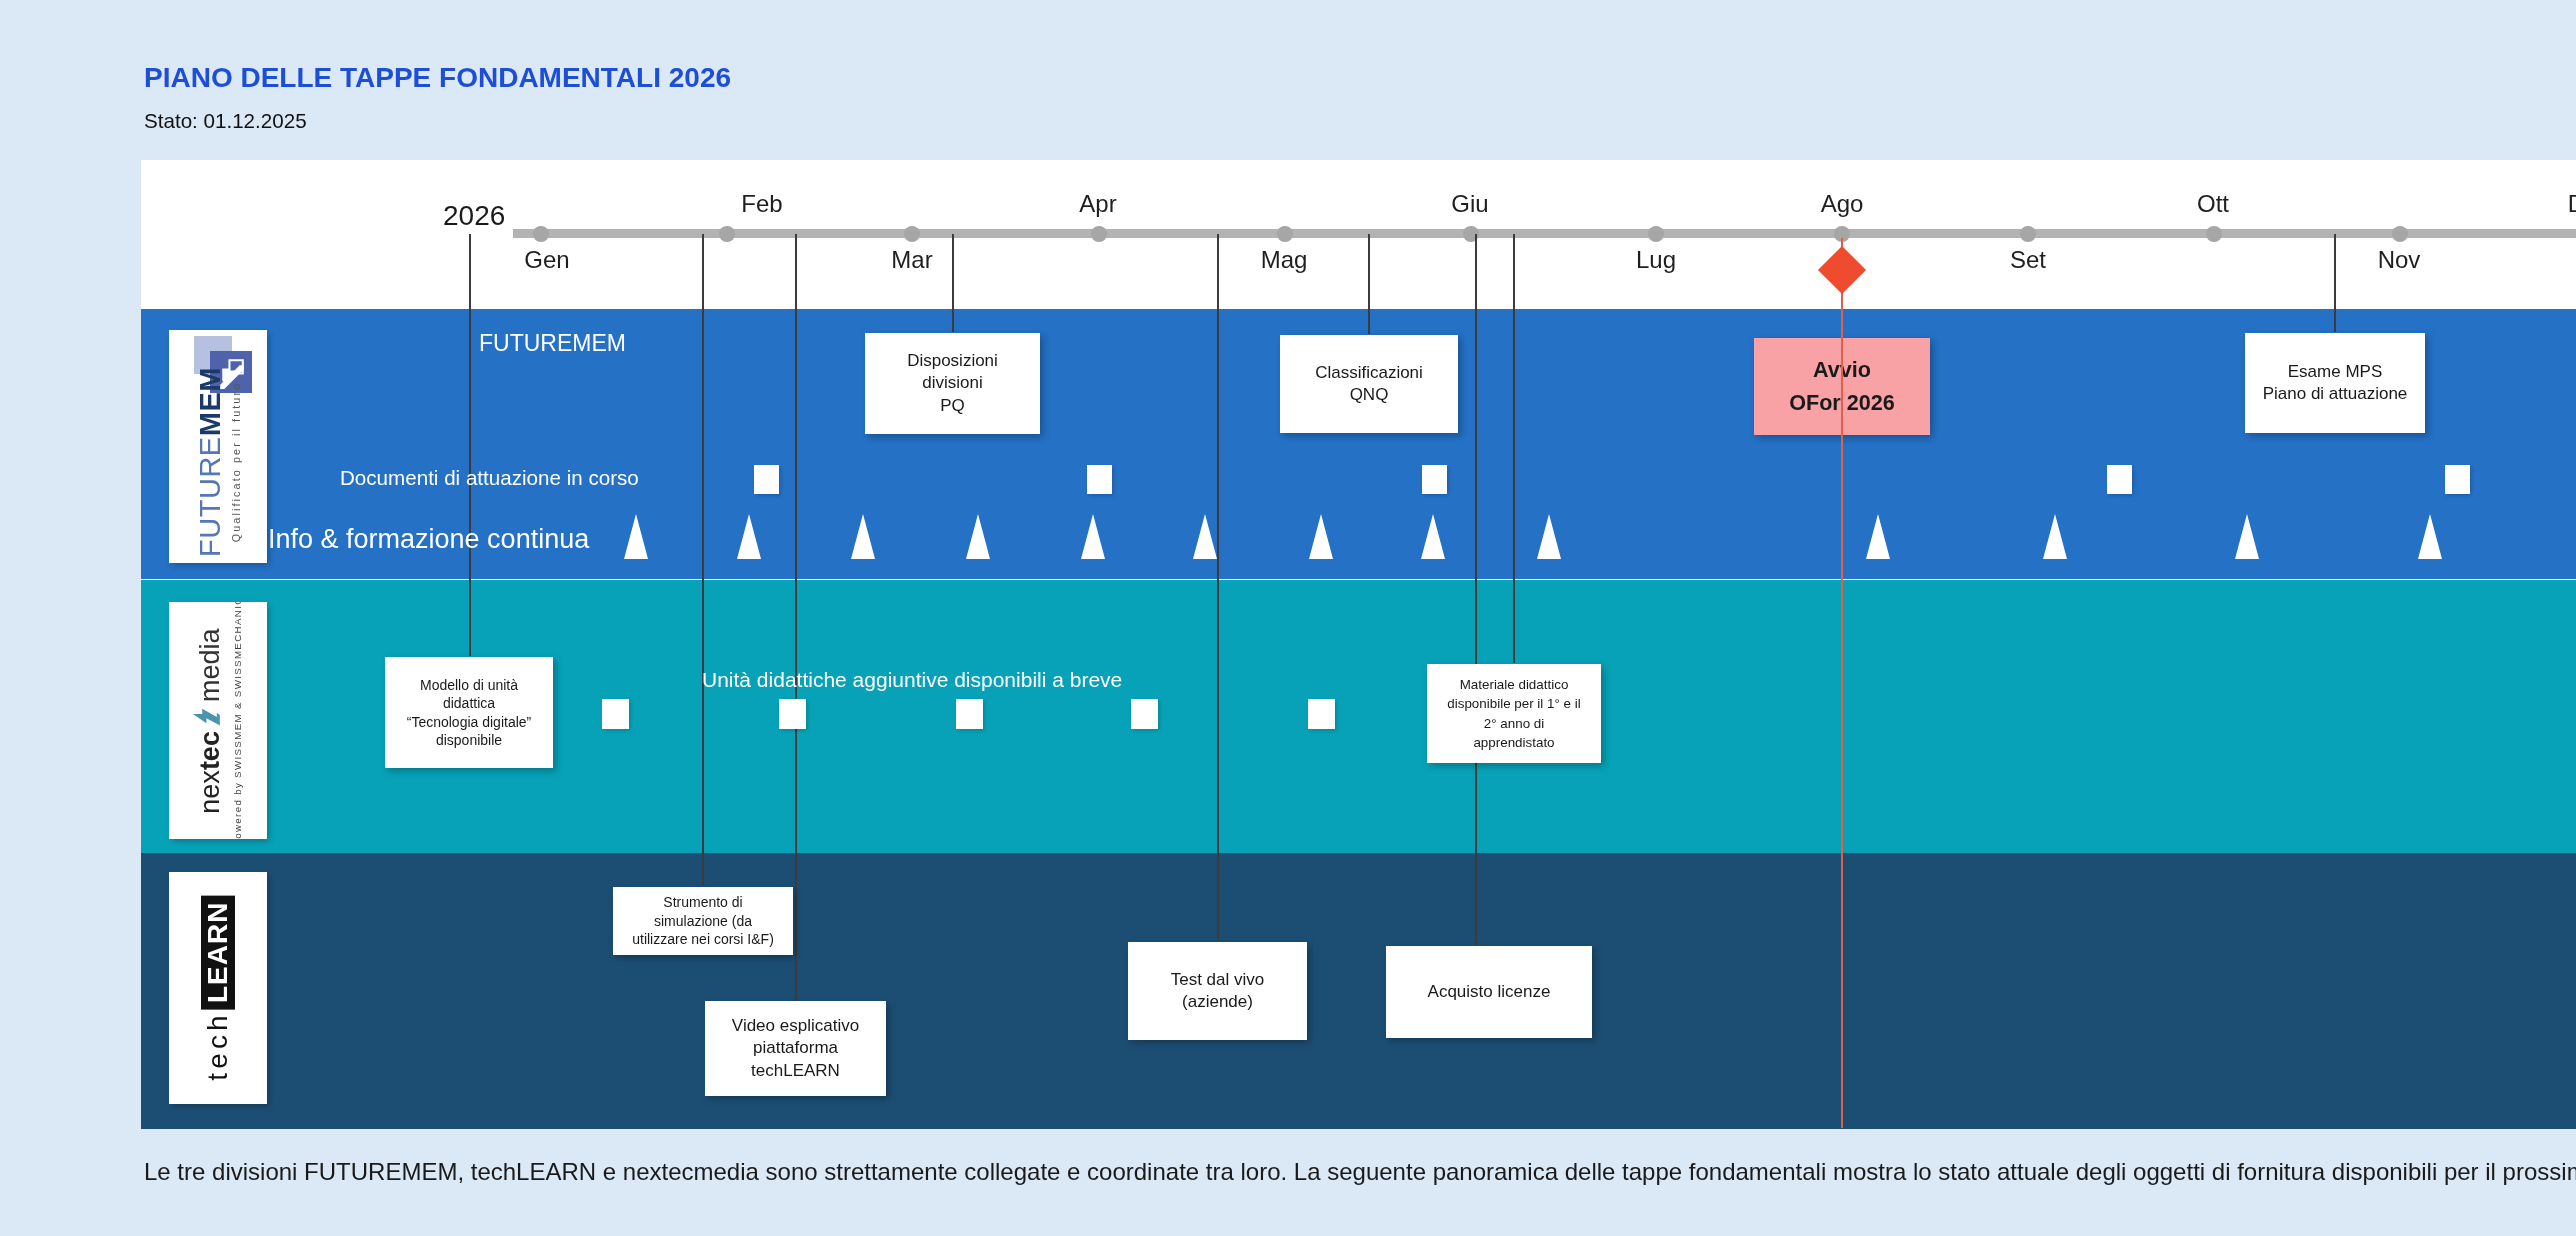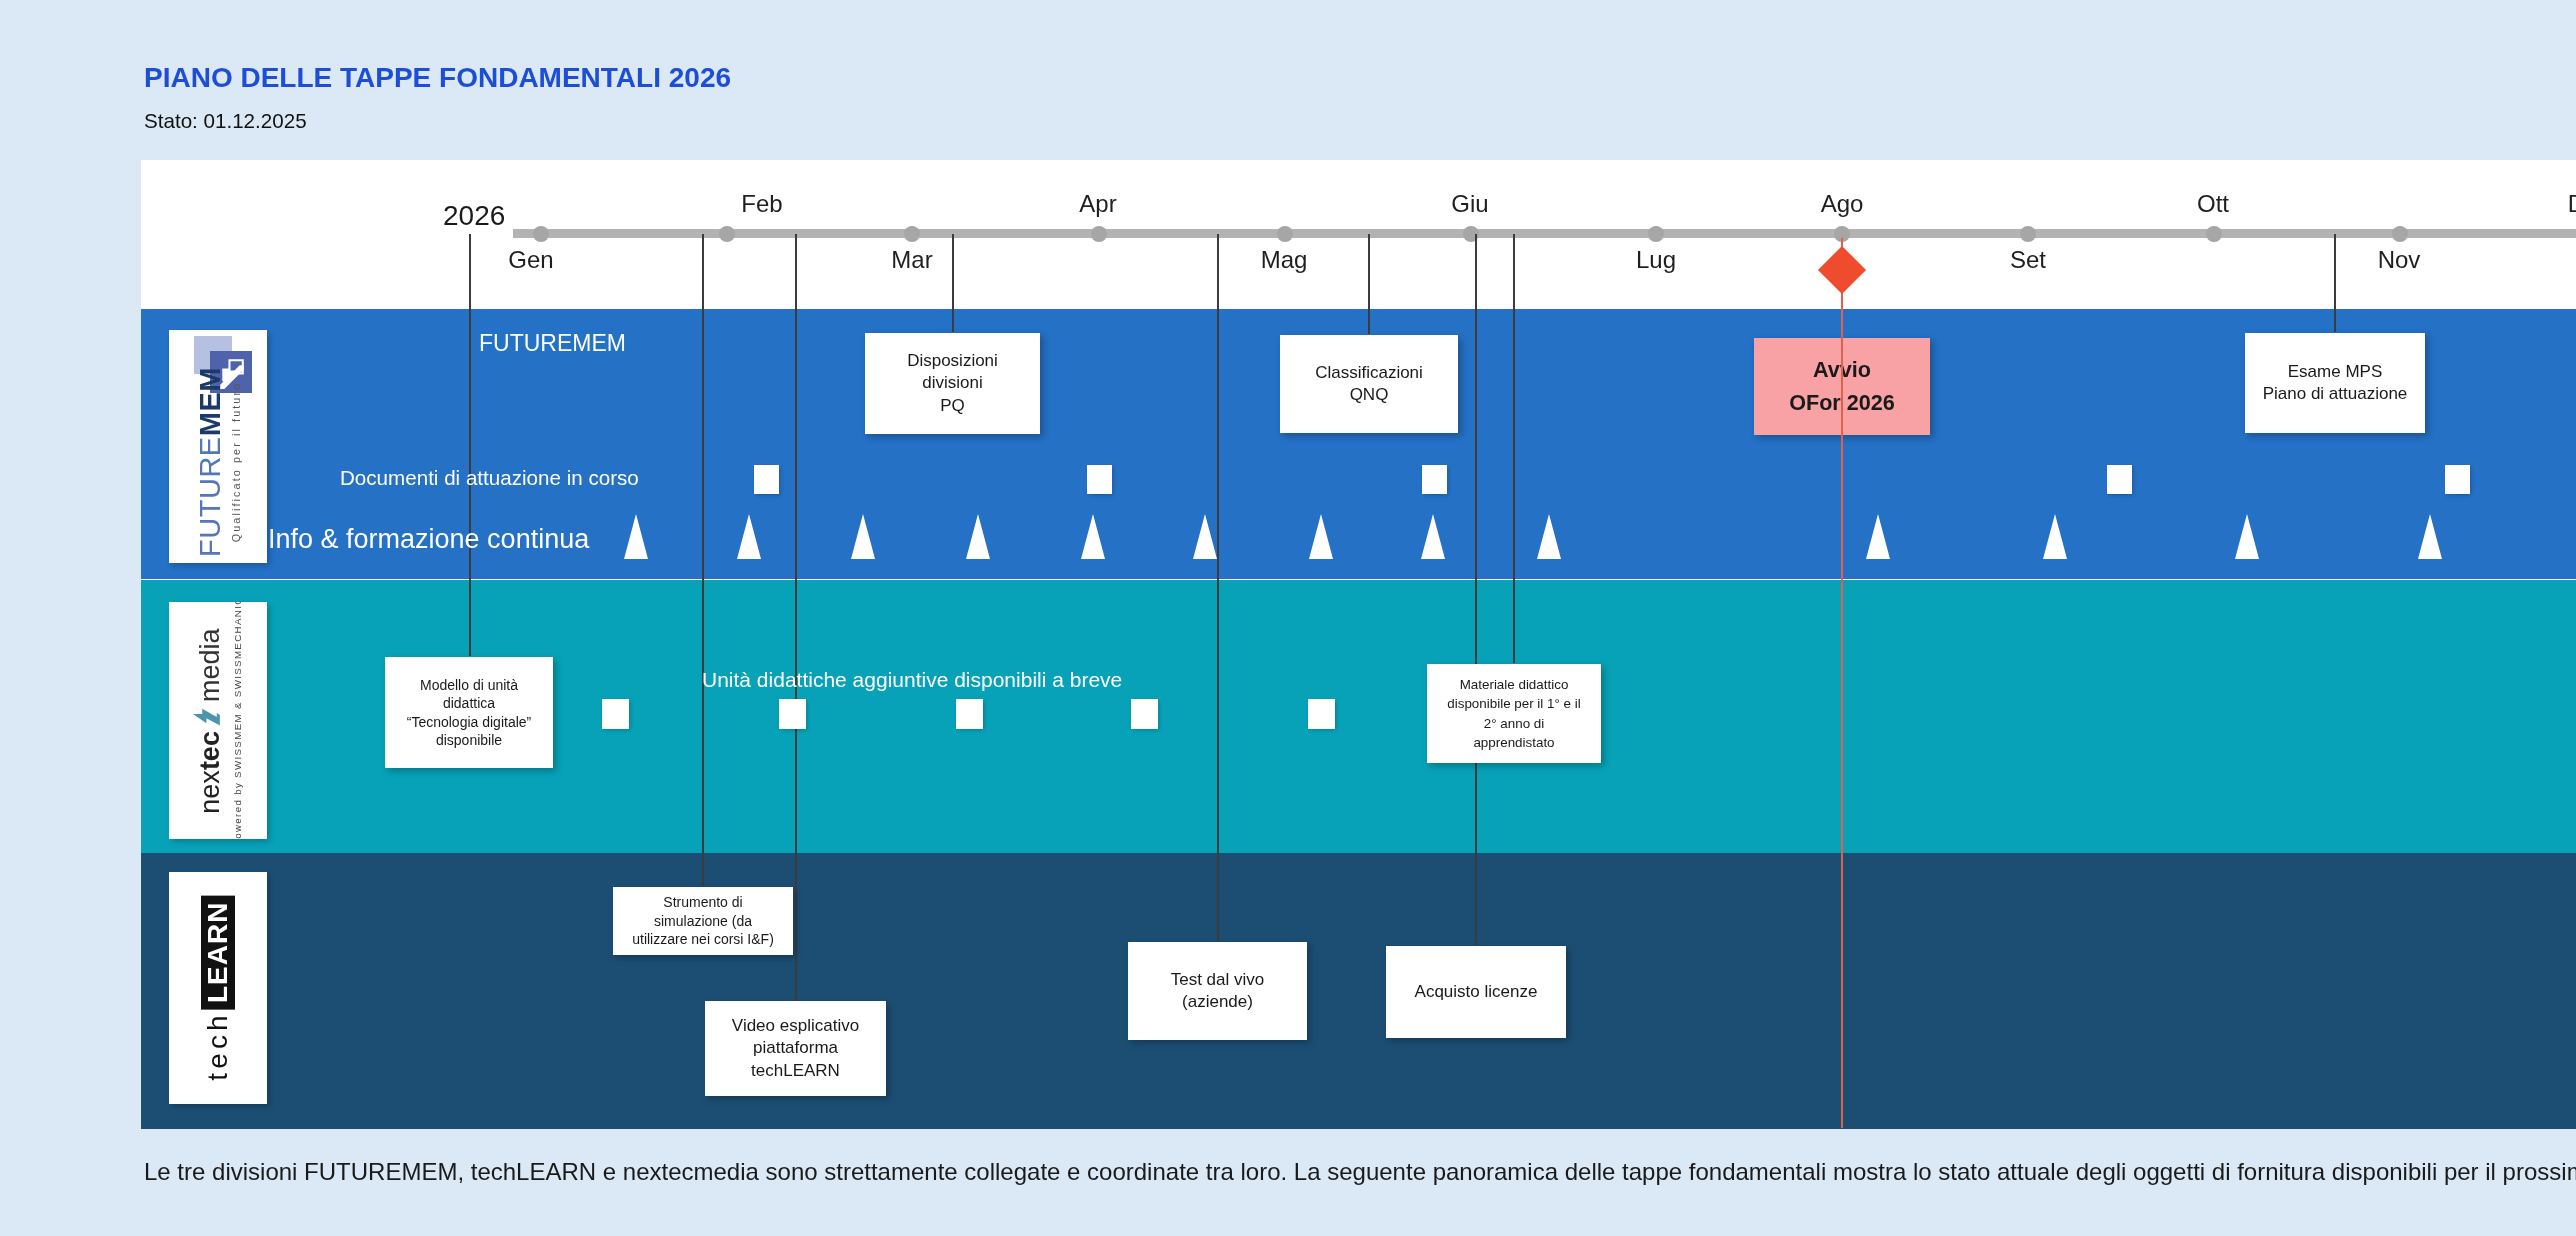--- a/index.html
+++ b/index.html
@@ -66,21 +66,21 @@
     <div class="band" id="band-futuremem" style="top: 149px; height: 270px; background: rgb(36, 113, 198);"></div>
     <div class="band" id="band-nextecmedia" style="top: 420px; height: 273px; background: rgb(7, 162, 184);"></div>
     <div class="band" id="band-techlearn" style="top: 693px; height: 276px; background: rgb(28, 78, 116);"></div>
 
   </div>
 
   <div class="axis" style="left:513px;top:229px;width:2228px;height:8.8px;"></div>
 
   <div class="year-label" style="left:443px;top:200px;">2026</div>
   <div id="months-layer">
-      <div class="month-label" style="left: 531px; top: 246px;">Gen</div>
+      <div class="month-label" style="left: 547px; top: 246px;">Gen</div>
       <div class="dot" style="width: 15.5px; height: 15.5px; left: 533px; top: 226px;"></div>
       <div class="month-label" style="left: 762px; top: 190px;">Feb</div>
       <div class="dot" style="width: 15.5px; height: 15.5px; left: 719px; top: 226px;"></div>
       <div class="month-label" style="left: 912px; top: 246px;">Mar</div>
       <div class="dot" style="width: 15.5px; height: 15.5px; left: 904px; top: 226px;"></div>
       <div class="month-label" style="left: 1098px; top: 190px;">Apr</div>
       <div class="dot" style="width: 15.5px; height: 15.5px; left: 1091px; top: 226px;"></div>
       <div class="month-label" style="left: 1284px; top: 246px;">Mag</div>
       <div class="dot" style="width: 15.5px; height: 15.5px; left: 1277px; top: 226px;"></div>
       <div class="month-label" style="left: 1470px; top: 190px;">Giu</div>
@@ -150,21 +150,21 @@
       </div>
       <div class="milestone" style="left: 705px; top: 1001px; width: 181px; height: 95px;">
         <div>Video esplicativo</div>
         <div>piattaforma</div>
         <div>techLEARN</div>
       </div>
       <div class="milestone" style="left: 1128px; top: 942px; width: 179px; height: 98px;">
         <div>Test dal vivo</div>
         <div>(aziende)</div>
       </div>
-      <div class="milestone" style="left: 1386px; top: 946px; width: 180px; height: 92px;">
+      <div class="milestone" style="left: 1386px; top: 946px; width: 206px; height: 92px;">
         <div>Acquisto licenze</div>
       </div>
     </div>
 
   <div id="markers-layer">
       <div class="sq" style="left: 754px; top: 465px; width: 25px; height: 29px;"></div>
       <div class="sq" style="left: 1087px; top: 465px; width: 25px; height: 29px;"></div>
       <div class="sq" style="left: 1422px; top: 465px; width: 25px; height: 29px;"></div>
       <div class="sq" style="left: 2107px; top: 465px; width: 25px; height: 29px;"></div>
       <div class="sq" style="left: 2445px; top: 465px; width: 25px; height: 29px;"></div>

